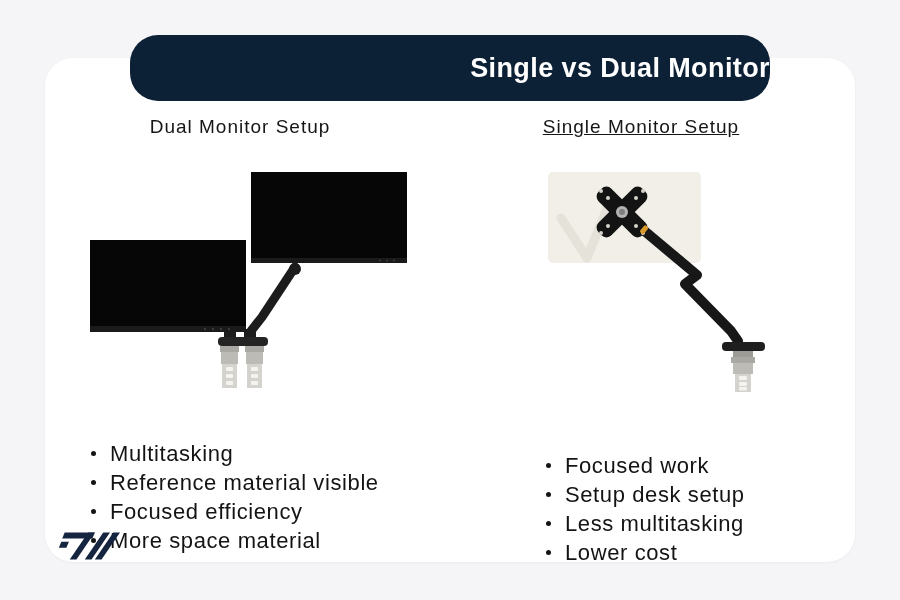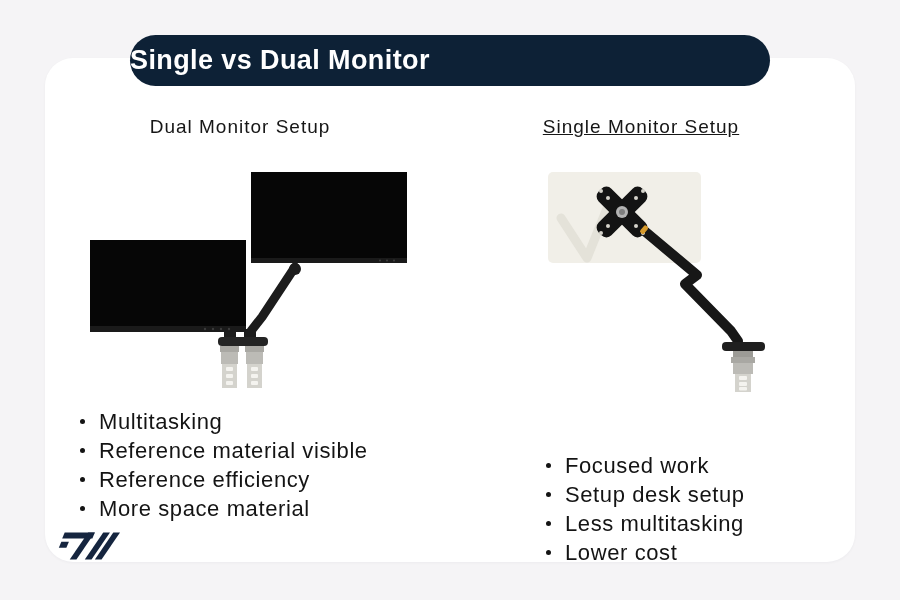--- a/index.html
+++ b/index.html
@@ -15,24 +15,24 @@
     position: absolute;
     left: 45px; top: 58px;
     width: 810px; height: 504px;
     background: #ffffff;
     border-radius: 28px;
     box-shadow: 0 1px 3px rgba(20,30,50,0.04);
   }
   .banner {
     position: absolute;
     left: 130px; top: 35px;
-    width: 640px; height: 51px;
+    width: 640px; height: 66px;
     background: #0d2136;
     border-radius: 28px;
-    display: flex; align-items: center; justify-content: flex-start;
+    display: flex; align-items: center; justify-content: flex-end;
     z-index: 3;
   }
   .banner-text {
     color: #ffffff;
     font-size: 27px;
     font-weight: 800;
     letter-spacing: 0.4px;
   }
   .col-heading {
     position: absolute;
@@ -52,21 +52,21 @@
   .dual-svg    { left: 80px;  top: 165px; }
   .single-svg  { left: 545px; top: 166px; }
 
   ul.bullets {
     position: absolute;
     top: 407px;
     margin: 0; padding: 0;
     list-style: none;
     z-index: 2;
   }
-  ul.bullets.dual-list   { left: 77px; }
+  ul.bullets.dual-list   { left: 88px; margin-top: 32px; }
   ul.bullets.single-list { left: 543px; margin-top: 44px; }
   ul.bullets li {
     position: relative;
     padding-left: 22px;
     font-size: 22px;
     line-height: 29px;
     color: #141414;
     letter-spacing: 0.6px;
     white-space: nowrap;
   }
@@ -179,21 +179,21 @@
     <rect x="190" y="208" width="16" height="18" fill="#d4d3cd"></rect>
     <rect x="194" y="210" width="8" height="4" rx="1" fill="#f4f3ef"></rect>
     <rect x="194" y="216" width="8" height="4" rx="1" fill="#f4f3ef"></rect>
     <rect x="194" y="221" width="8" height="3.5" rx="1" fill="#f4f3ef"></rect>
   </g>
 </svg>
 
 <ul class="bullets dual-list">
   <li>Multitasking</li>
   <li>Reference material visible</li>
-  <li>Reference efficiency</li>
+  <li>Focused efficiency</li>
   <li>More space material</li>
 </ul>
 
 <ul class="bullets single-list">
   <li>Focused work</li>
   <li>Setup desk setup</li>
   <li>Less multitasking</li>
   <li>Lower cost</li>
 </ul>
 

